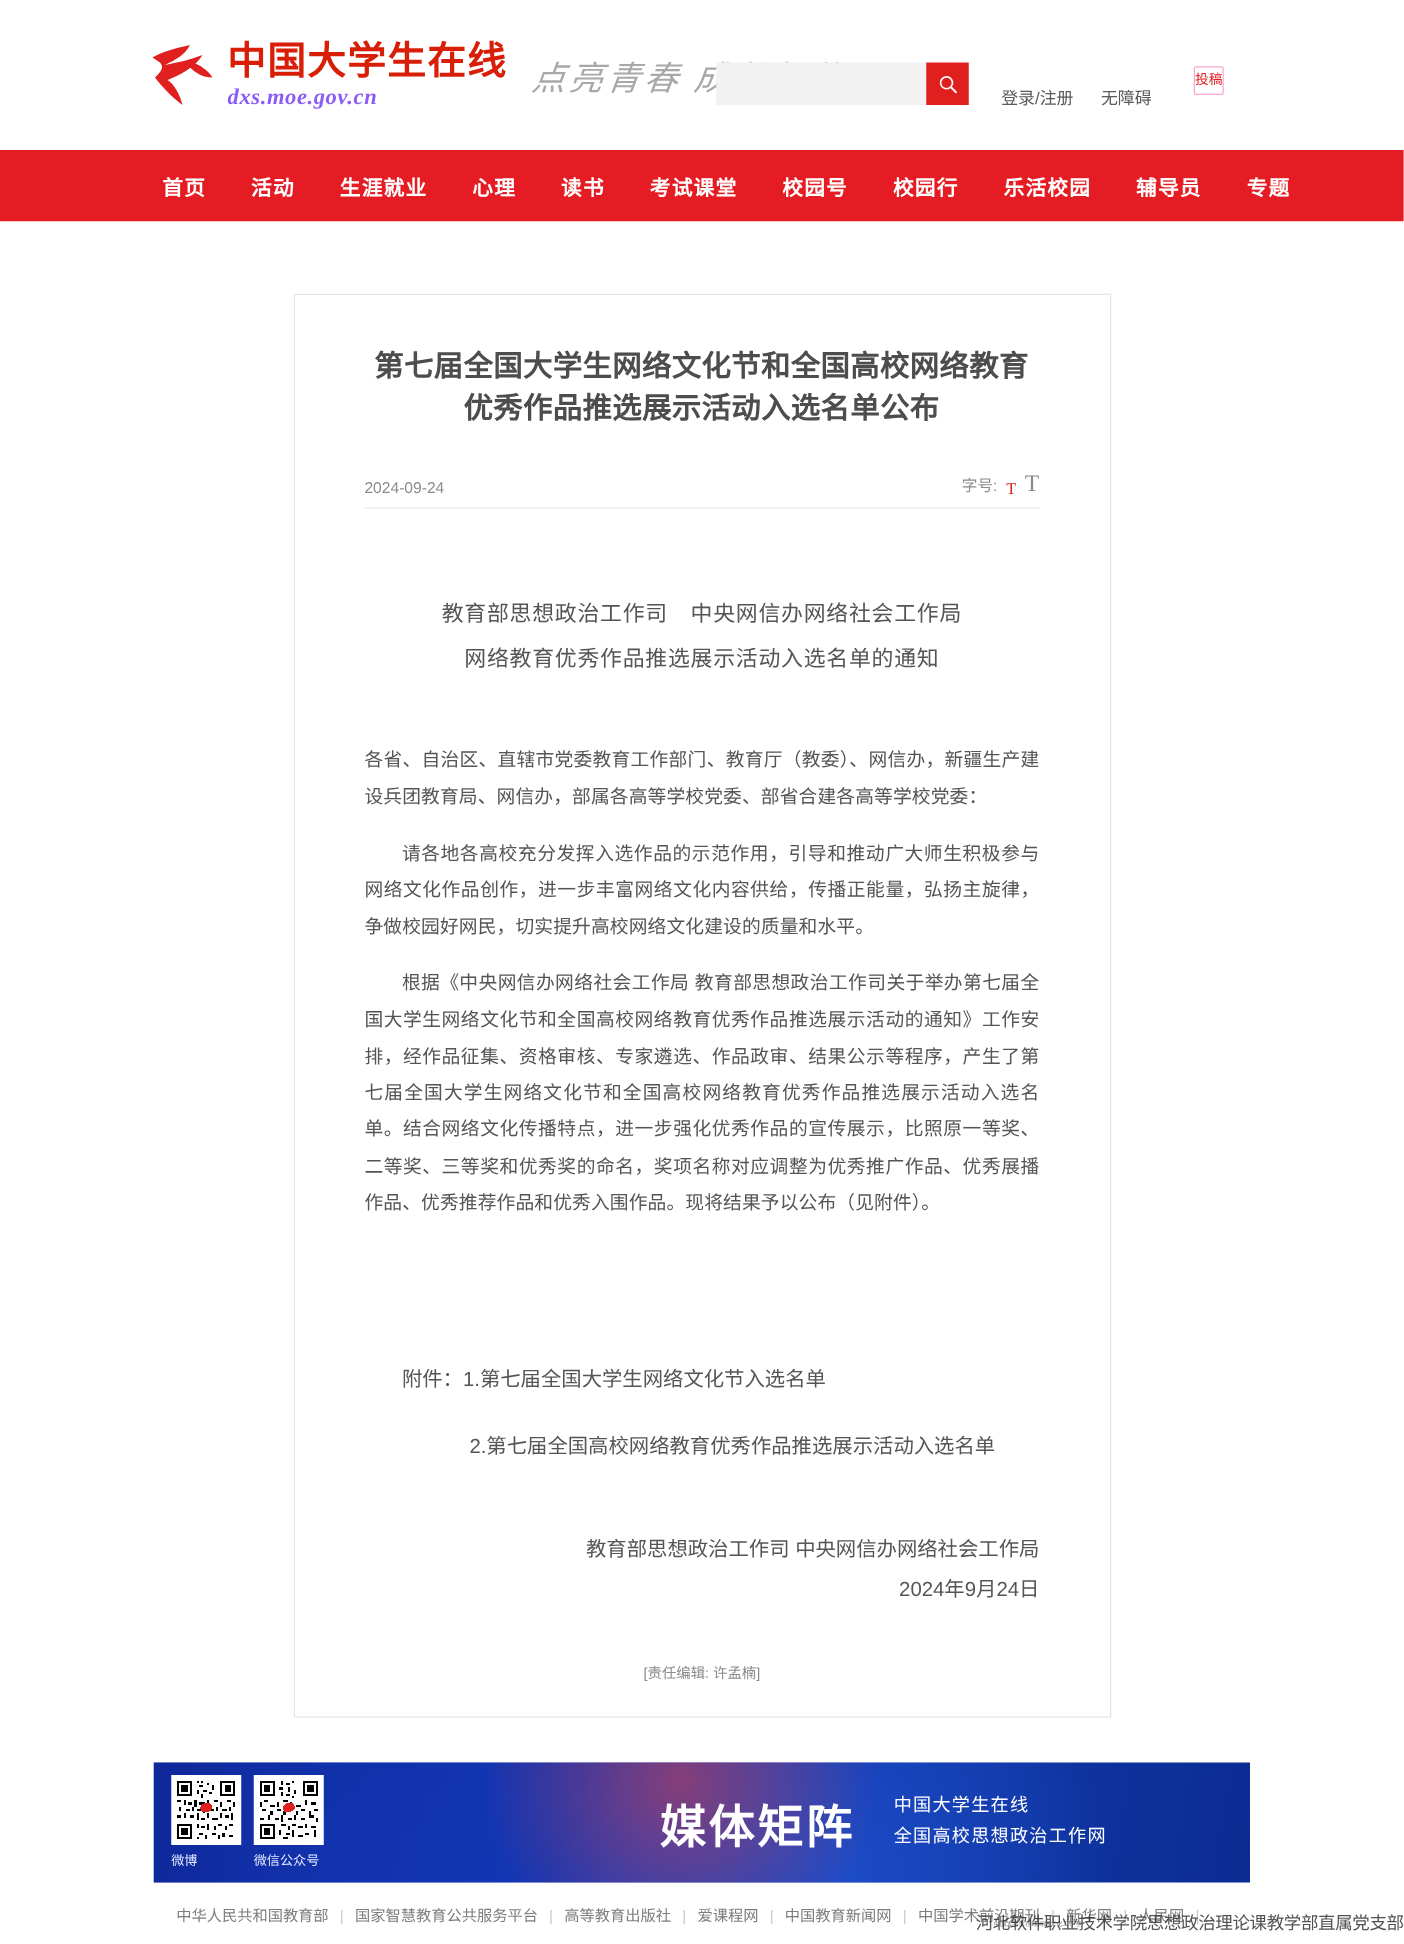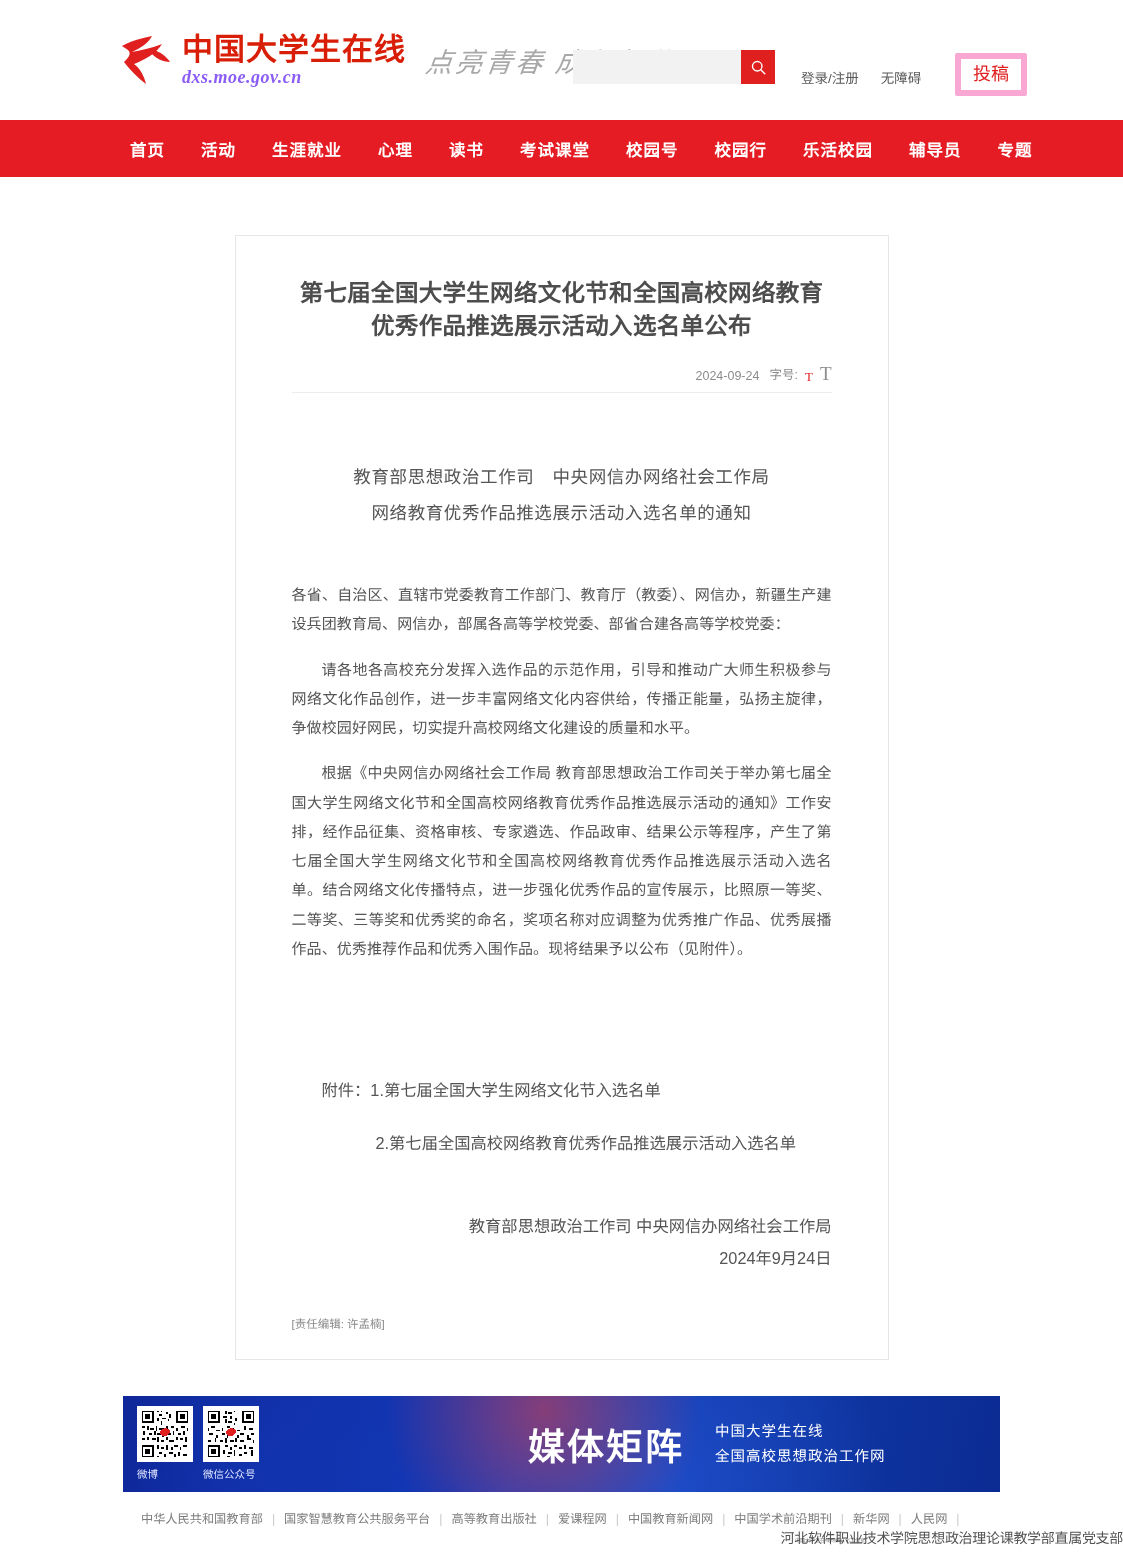--- a/index.html
+++ b/index.html
@@ -82,24 +82,24 @@
     position: absolute;
     left: 801px; top: 67px;
     display: flex; gap: 22px;
     font-size: 13.5px;
     color: #5a5a5a;
   }
   .hdr-links span { cursor: pointer; }
   .contrib-btn {
     position: absolute;
     left: 955px; top: 53px;
-    border: 6px solid #f9a8d4;
+    border: 1px solid #f9a8d4;
     color: #e01f1f;
-    font-size: 18px;
-    padding: 3px 12px;
+    font-size: 11px;
+    padding: 3px 0;
     border-radius: 2px;
     background: #fff;
     cursor: pointer;
     line-height: 1.4;
   }
 
   
   .nav {
     height: 57px;
     background: #e51c23;
@@ -132,26 +132,25 @@
     font-size: 23.5px;
     font-weight: bold;
     color: #4d4d4d;
     text-align: center;
     line-height: 1.42;
     letter-spacing: 0.3px;
     margin: 5px 6px 0 6px;
   }
   .meta-row {
     display: flex;
-    justify-content: flex-end;
+    justify-content: space-between;
     align-items: flex-end;
-    margin-top: 20px;
+    margin-top: 34px;
     padding-bottom: 9px;
     border-bottom: 1px solid #ececec;
-    gap: 10px;
   }
   .meta-date { font-size: 12.5px; color: #8c8c8c; }
   .fontsize-box { display: flex; align-items: flex-end; gap: 7px; font-size: 12.5px; color: #8c8c8c; }
   .fs-small { color: #e01f1f; font-size: 13px; font-family: "Liberation Serif", serif; cursor: pointer; line-height: 1; }
   .fs-large { color: #8c8c8c; font-size: 19px; font-family: "Liberation Serif", serif; cursor: pointer; line-height: 1; }
 
   .doc-head {
     margin-top: 66px;
     text-align: center;
   }
@@ -177,21 +176,21 @@
     color: #555;
     line-height: 1.9;
     margin: 0 0 22px 0;
     padding-left: 30px;
   }
   .attach-line.second { padding-left: 84px; }
   .sign-block { margin-top: 52px; text-align: right; }
   .sign-line { font-size: 16.3px; color: #555; line-height: 1.95; }
   .editor-note {
     margin-top: 40px;
-    text-align: left;
+    text-align: center;
     font-size: 11.5px;
     color: #8a8a8a;
   }
 
   
   .matrix-wrap { width: 877px; margin: 36px auto 0 auto; }
   .matrix-banner {
     height: 96px;
     background:
       radial-gradient(circle at 48% 15%, rgba(224,60,60,0.55) 0%, rgba(224,60,60,0) 34%),

